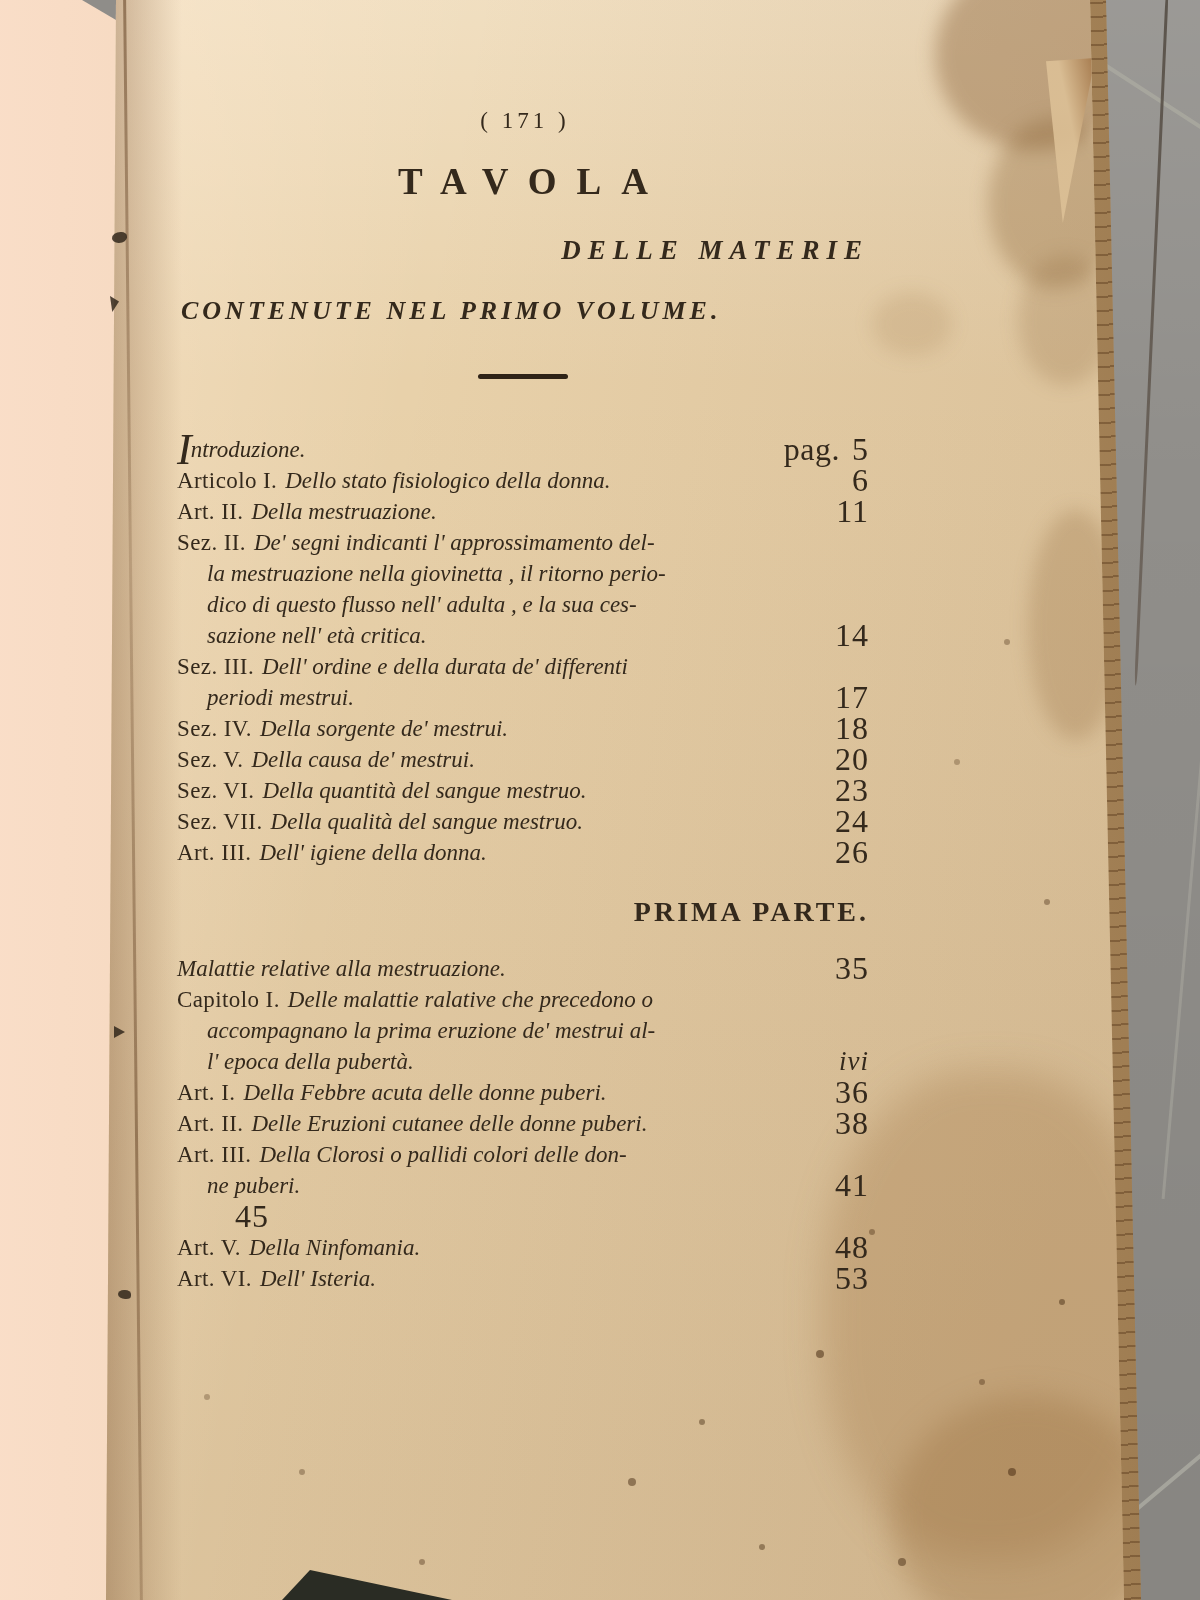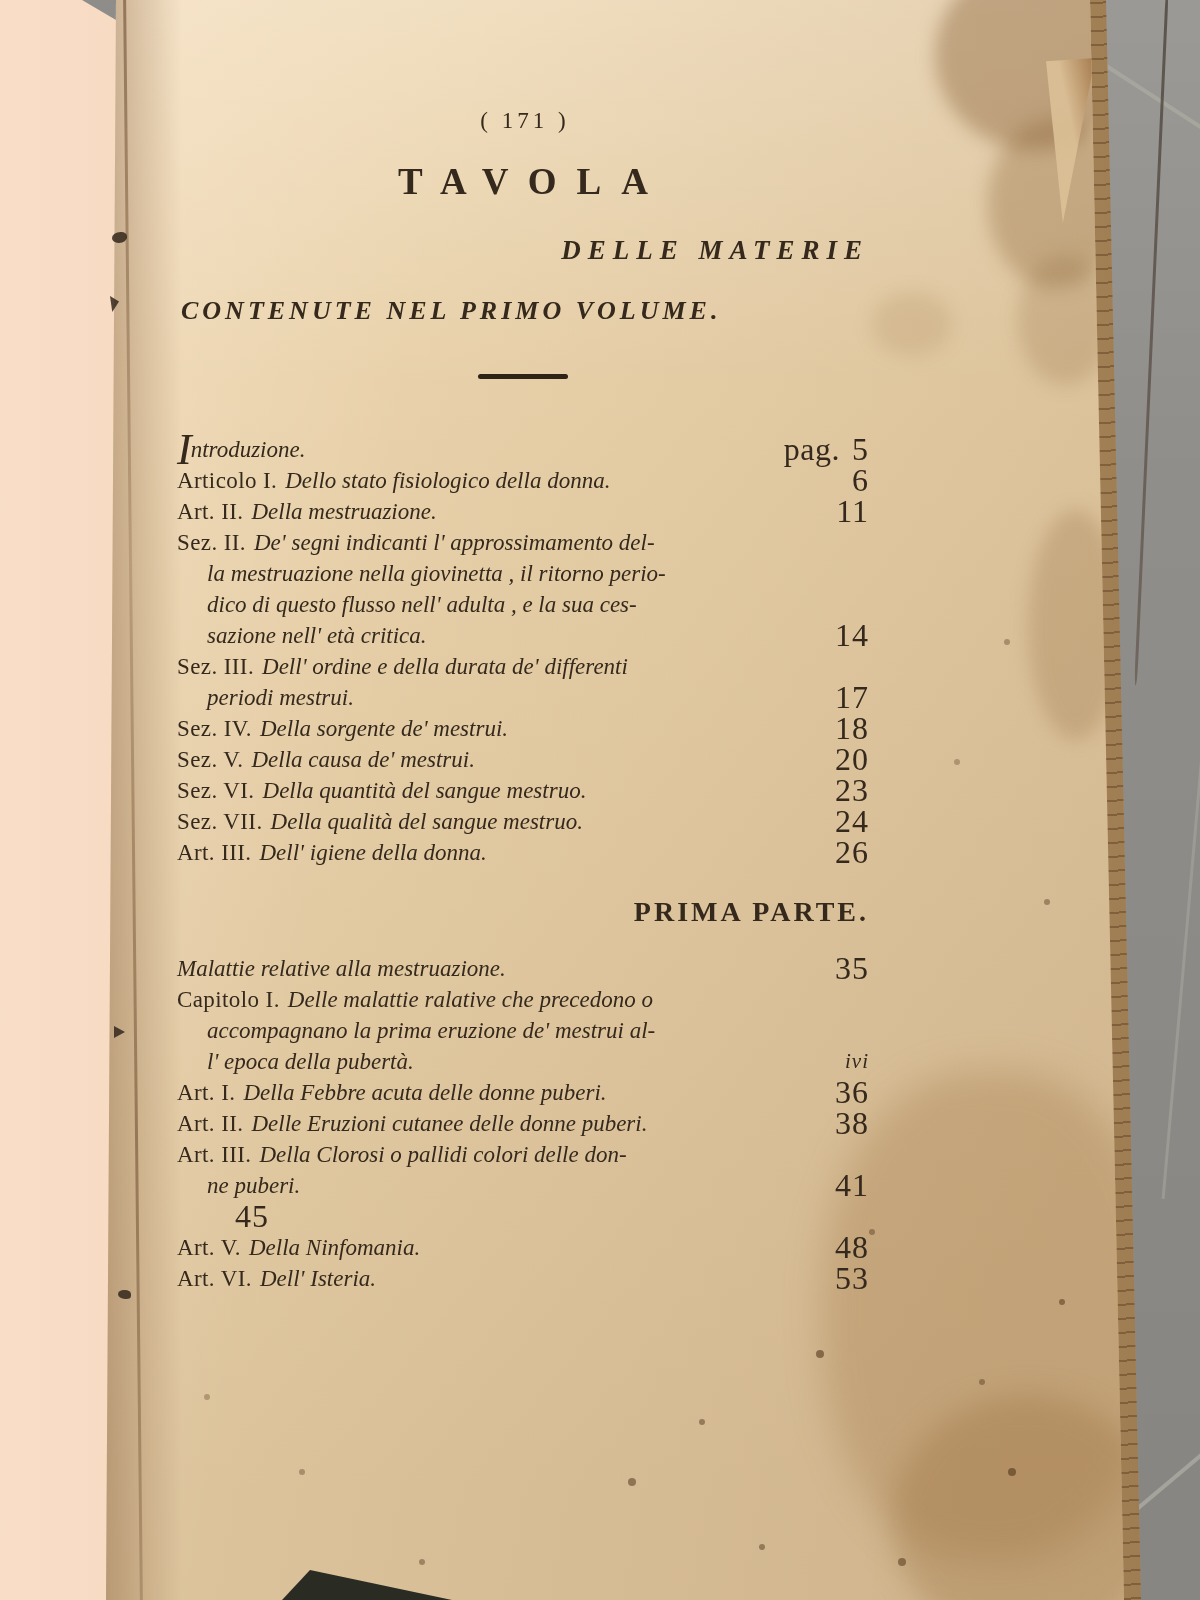--- a/index.html
+++ b/index.html
@@ -81,21 +81,21 @@
   .sub2{font-size:26px;font-weight:bold;font-style:italic;letter-spacing:4px;padding-left:4px;margin-top:30px;}
   .rule{width:90px;height:5px;background:#2f2317;margin:48px auto 0;border-radius:3px;}
   .toc{margin-top:55px;font-size:23px;line-height:31px;}
   .toc-entry{display:flex;}
   .entry-text{flex:1 1 auto;}
   .entry-line.cont{padding-left:30px;}
   .prefix{font-style:normal;letter-spacing:.4px;margin-right:8px;}
   .title,.entry-line.cont{font-style:italic;}
   .lead{font-size:44px;font-style:italic;line-height:31px;display:inline-block;vertical-align:-7px;margin-right:-1px;}
   .entry-page{flex:0 0 92px;text-align:right;align-self:flex-end;font-size:32px;letter-spacing:1px;}
-  .entry-page.italic{font-style:italic;font-size:21px;}
+  .entry-page.italic{font-style:italic;font-size:27px;}
   .pag-label{margin-right:12px;letter-spacing:.5px;}
   .part-heading{text-align:right;font-weight:bold;font-size:28px;letter-spacing:3px;margin:28px 0 26px;}
 </style>
 </head>
 <body>
 
 <div class="stage">
 
   <div class="floor">
     <div class="grout-a"></div>

